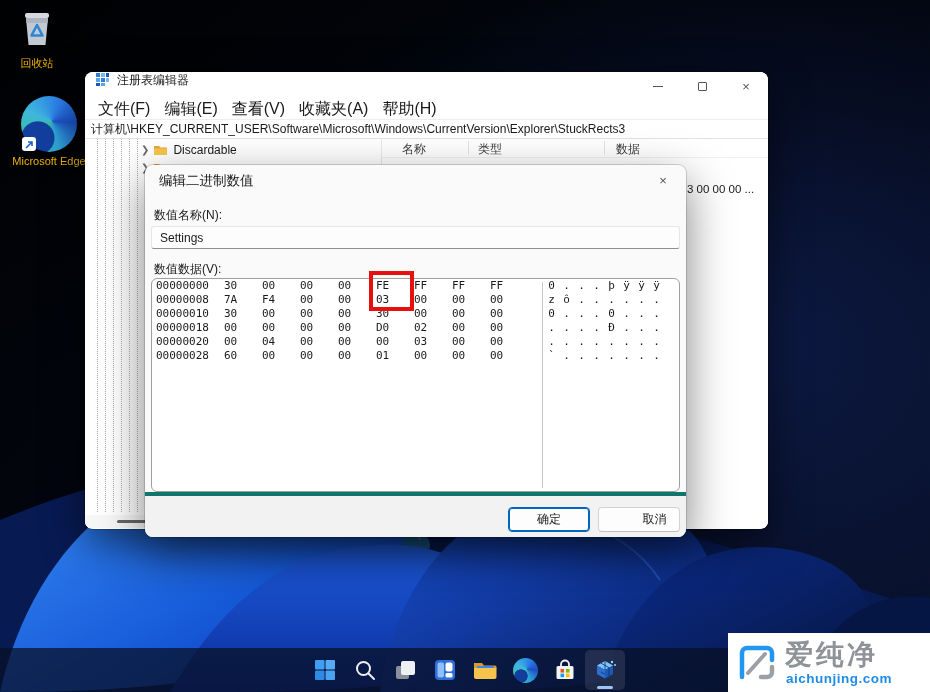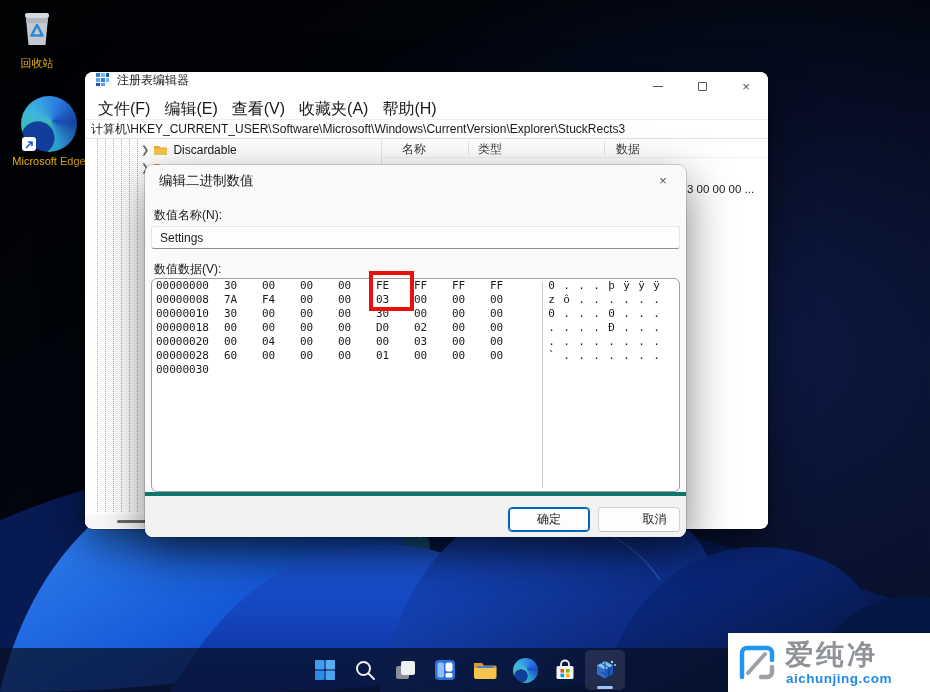--- a/index.html
+++ b/index.html
@@ -234,21 +234,20 @@
   </div>
   <span class="dlg-label" style="top:96px">数值数据(V):</span>
   <div class="hexbox">
     <span class="ascii-sep"></span>
   <div class="hex-row"><span class="hex-offset">00000000</span><span class="hex-byte">30</span><span class="hex-byte">00</span><span class="hex-byte">00</span><span class="hex-byte">00</span><span class="hex-byte">FE</span><span class="hex-byte">FF</span><span class="hex-byte">FF</span><span class="hex-byte">FF</span><span class="hex-ascii"><span class="ascii-char">0</span><span class="ascii-char">.</span><span class="ascii-char">.</span><span class="ascii-char">.</span><span class="ascii-char">þ</span><span class="ascii-char">ÿ</span><span class="ascii-char">ÿ</span><span class="ascii-char">ÿ</span></span></div>
       <div class="hex-row"><span class="hex-offset">00000008</span><span class="hex-byte">7A</span><span class="hex-byte">F4</span><span class="hex-byte">00</span><span class="hex-byte">00</span><span class="hex-byte">03</span><span class="hex-byte">00</span><span class="hex-byte">00</span><span class="hex-byte">00</span><span class="hex-ascii"><span class="ascii-char">z</span><span class="ascii-char">ô</span><span class="ascii-char">.</span><span class="ascii-char">.</span><span class="ascii-char">.</span><span class="ascii-char">.</span><span class="ascii-char">.</span><span class="ascii-char">.</span></span></div>
       <div class="hex-row"><span class="hex-offset">00000010</span><span class="hex-byte">30</span><span class="hex-byte">00</span><span class="hex-byte">00</span><span class="hex-byte">00</span><span class="hex-byte">30</span><span class="hex-byte">00</span><span class="hex-byte">00</span><span class="hex-byte">00</span><span class="hex-ascii"><span class="ascii-char">0</span><span class="ascii-char">.</span><span class="ascii-char">.</span><span class="ascii-char">.</span><span class="ascii-char">0</span><span class="ascii-char">.</span><span class="ascii-char">.</span><span class="ascii-char">.</span></span></div>
       <div class="hex-row"><span class="hex-offset">00000018</span><span class="hex-byte">00</span><span class="hex-byte">00</span><span class="hex-byte">00</span><span class="hex-byte">00</span><span class="hex-byte">D0</span><span class="hex-byte">02</span><span class="hex-byte">00</span><span class="hex-byte">00</span><span class="hex-ascii"><span class="ascii-char">.</span><span class="ascii-char">.</span><span class="ascii-char">.</span><span class="ascii-char">.</span><span class="ascii-char">Ð</span><span class="ascii-char">.</span><span class="ascii-char">.</span><span class="ascii-char">.</span></span></div>
       <div class="hex-row"><span class="hex-offset">00000020</span><span class="hex-byte">00</span><span class="hex-byte">04</span><span class="hex-byte">00</span><span class="hex-byte">00</span><span class="hex-byte">00</span><span class="hex-byte">03</span><span class="hex-byte">00</span><span class="hex-byte">00</span><span class="hex-ascii"><span class="ascii-char">.</span><span class="ascii-char">.</span><span class="ascii-char">.</span><span class="ascii-char">.</span><span class="ascii-char">.</span><span class="ascii-char">.</span><span class="ascii-char">.</span><span class="ascii-char">.</span></span></div>
       <div class="hex-row"><span class="hex-offset">00000028</span><span class="hex-byte">60</span><span class="hex-byte">00</span><span class="hex-byte">00</span><span class="hex-byte">00</span><span class="hex-byte">01</span><span class="hex-byte">00</span><span class="hex-byte">00</span><span class="hex-byte">00</span><span class="hex-ascii"><span class="ascii-char">`</span><span class="ascii-char">.</span><span class="ascii-char">.</span><span class="ascii-char">.</span><span class="ascii-char">.</span><span class="ascii-char">.</span><span class="ascii-char">.</span><span class="ascii-char">.</span></span></div>
-      <div class="hex-row"><span class="hex-offset">00000030</span><span class="hex-ascii"></span></div>
     </div>
   <div class="red-box"></div>
   <div class="dlg-footer">
     <div class="dlg-btn btn-ok">
         <span>确定</span>
       </div>
     <div class="dlg-btn btn-cancel">
         <span>取消</span>
       </div>
   </div>

